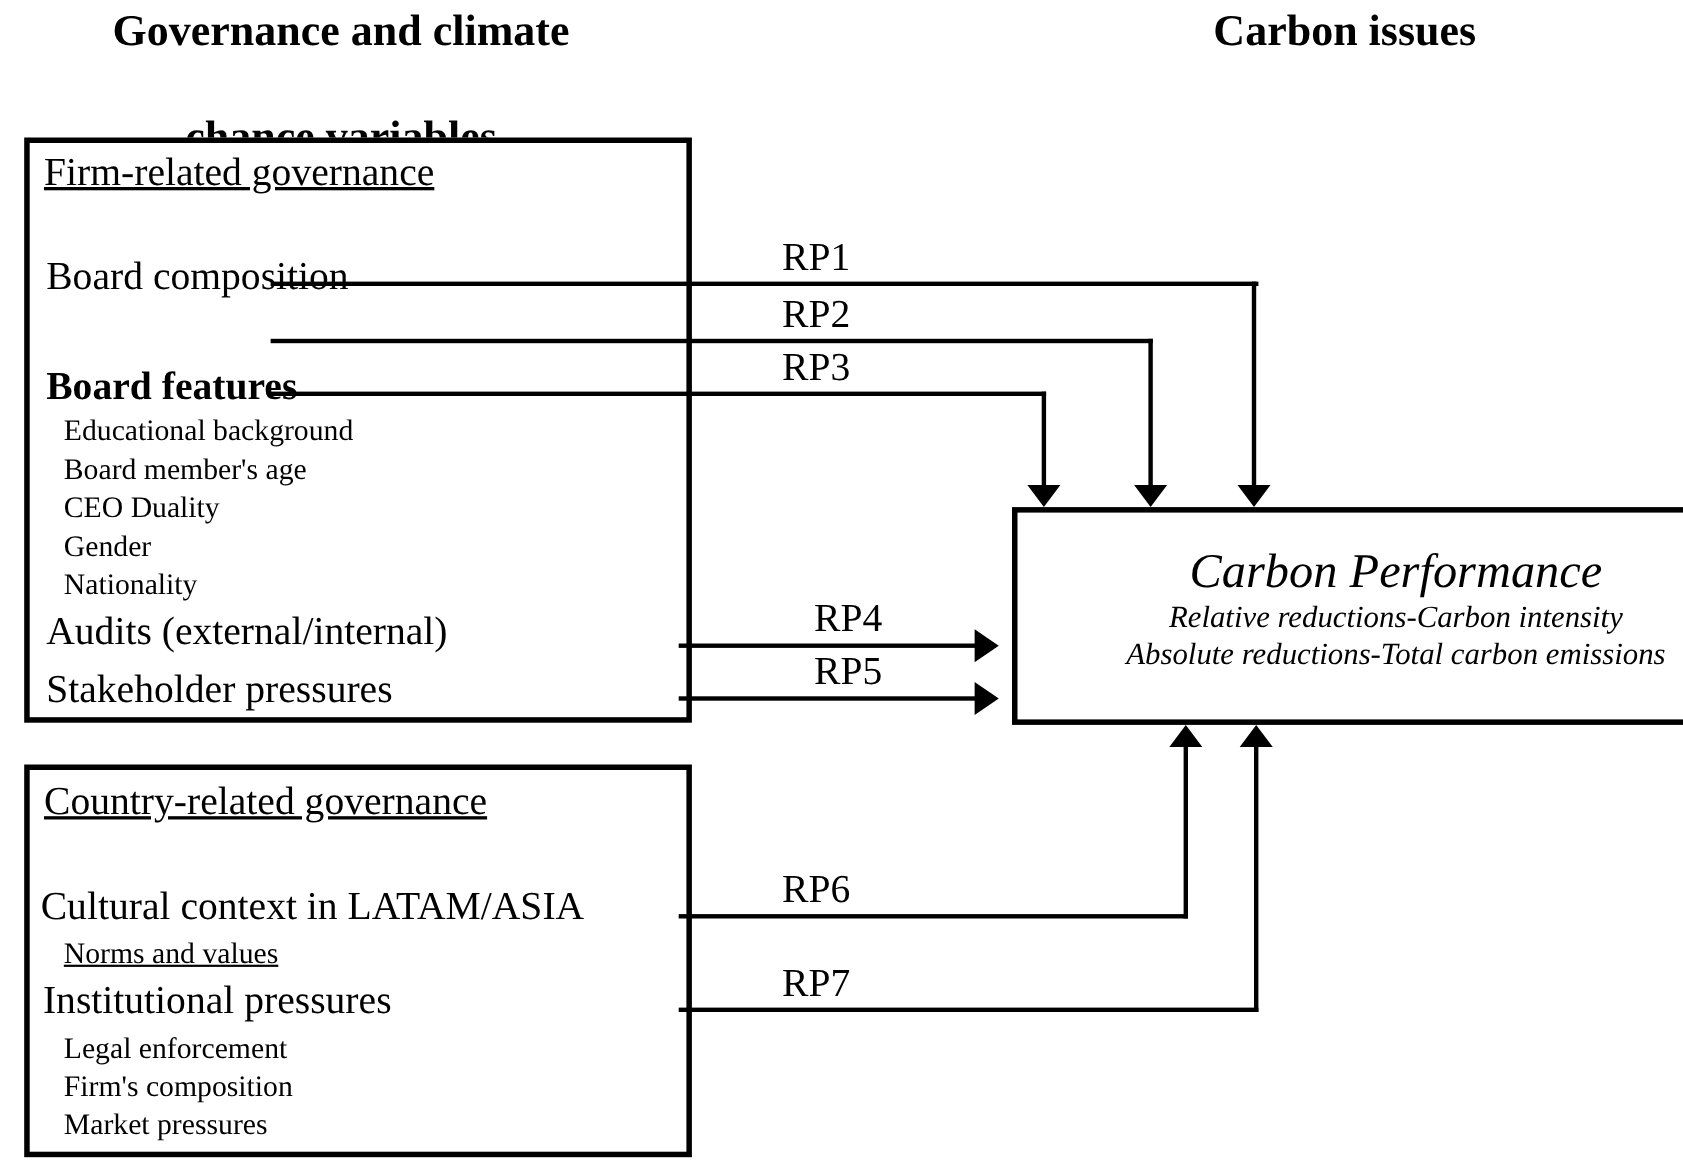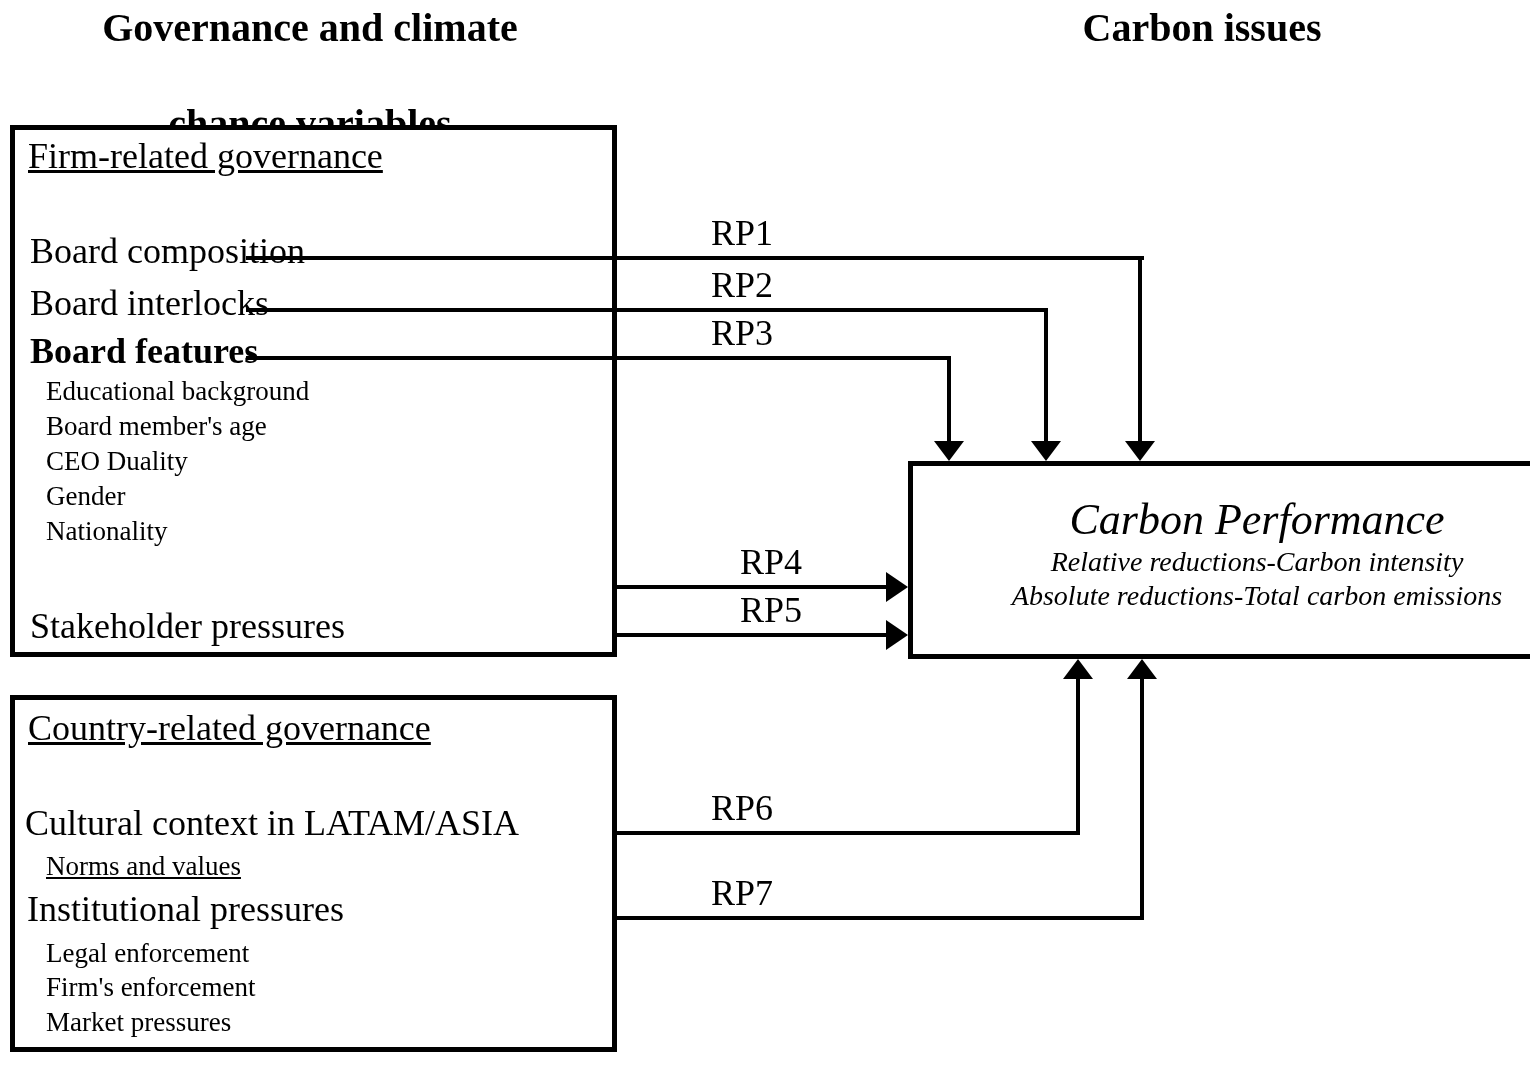--- a/index.html
+++ b/index.html
@@ -18,20 +18,21 @@
     font-size: 40px;
     line-height: 48px;
     text-align: center;
     white-space: pre-line;
   }
   .box {
     position: absolute;
     border: 5px solid #000000;
     box-sizing: border-box;
     background: #ffffff;
+    margin-left: 12px;
   }
   .txt {
     position: absolute;
     white-space: nowrap;
     line-height: 1;
   }
   .big   { font-size: 36px; }
   .small { font-size: 27px; }
   .heading { font-size: 36px; text-decoration: underline; }
   .hline, .vline { position: absolute; background: #000000; }
@@ -52,42 +53,42 @@
   .carbon-sub   { position: absolute; left: 0; right: 0; text-align: center; font-size: 28px; line-height: 1; }
 </style>
 </head>
 <body>
 
 <div class="canvas">
 
   <div class="title" style="left:10px; top:4px; width:600px;"><span>Governance and climate</span><br>
        <span>chance variables</span></div>
 
-  <div class="title" style="left:1002px; top:4px; width:400px;">Carbon issues</div>
+  <div class="title" style="left:942px; top:4px; width:400px;text-align:right;">Carbon issues</div>
 
   <div class="box" style="left:10px; top:125px; width:607px; height:532px;">
     <div class="txt heading" style="left:13px; top:8px;">Firm-related governance</div>
     <div class="txt big" style="left:15px; top:103px;">Board composition</div>
-    <div class="txt big" style="left:15px; top:155px;">Board interlocks</div>
     <div class="txt big" style="left:15px; top:203px;font-weight:bold;">Board features</div>
     <div class="txt small" style="left:31px; top:248px;">Educational background</div>
     <div class="txt small" style="left:31px; top:283px;">Board member's age</div>
     <div class="txt small" style="left:31px; top:318px;">CEO Duality</div>
     <div class="txt small" style="left:31px; top:353px;">Gender</div>
     <div class="txt small" style="left:31px; top:388px;">Nationality</div>
+    <div class="txt big" style="left:15px; top:425px;">Audits (external/internal)</div>
     <div class="txt big" style="left:15px; top:478px;">Stakeholder pressures</div>
   </div>
 
   <div class="box" style="left:10px; top:695px; width:607px; height:357px;">
     <div class="txt heading" style="left:13px; top:10px;">Country-related governance</div>
     <div class="txt big" style="left:10px; top:105px;">Cultural context in LATAM/ASIA</div>
     <div class="txt small" style="left:31px; top:153px;text-decoration:underline;">Norms and values</div>
     <div class="txt big" style="left:12px; top:191px;">Institutional pressures</div>
     <div class="txt small" style="left:31px; top:240px;">Legal enforcement</div>
-    <div class="txt small" style="left:31px; top:274px;">Firm's enforcement</div>
+    <div class="txt small" style="left:31px; top:274px;">Firm's composition</div>
     <div class="txt small" style="left:31px; top:309px;">Market pressures</div>
   </div>
 
   <div class="box" style="left:908px; top:461px; width:698px; height:198px;font-style:italic;">
     <div class="carbon-title" style="top:32px;">Carbon Performance</div>
     <div class="carbon-sub" style="top:82px;">Relative reductions-Carbon intensity</div>
     <div class="carbon-sub" style="top:116px;">Absolute reductions-Total carbon emissions</div>
   </div>
 
   <div class="hline" style="left:246px; top:256px; width:898px;"></div>

